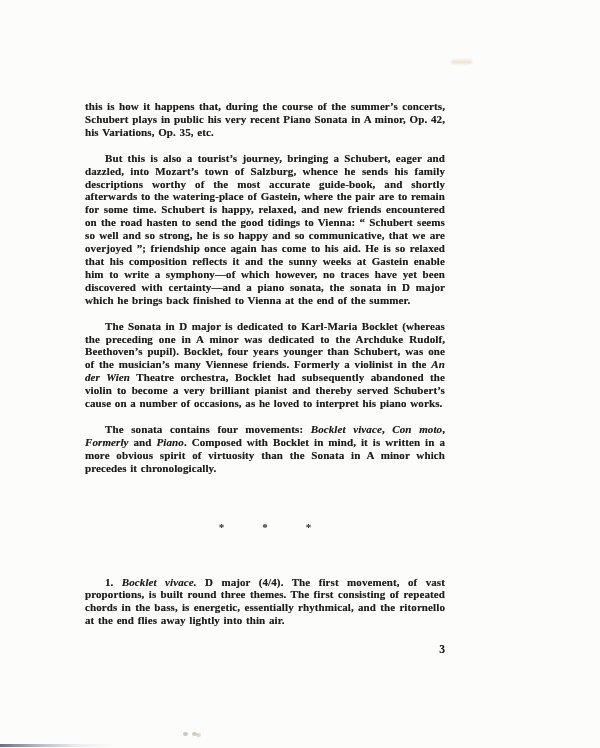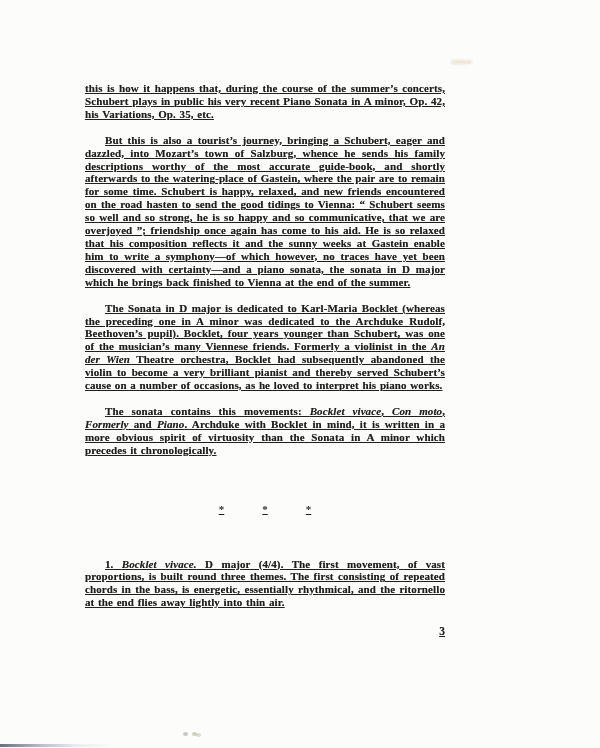--- a/index.html
+++ b/index.html
@@ -8,23 +8,22 @@
     width: 600px;
     height: 748px;
     background: #fcfcfb;
     overflow: hidden;
     font-family: "Liberation Serif", "DejaVu Serif", serif;
     color: #1f1f1f;
   }
   .text-block {
     position: absolute;
     left: 85px;
-    top: 82px;
+    top: 100px;
     width: 360px;
-    text-decoration: underline;
   }
   .para {
     margin: 0 0 7.5px 0;
     font-size: 11px;
     line-height: 12.9px;
     font-weight: 700;
     text-align: justify;
     letter-spacing: 0.1px;
     word-spacing: 0.8px;
     text-shadow: 0 0 0.5px rgba(25,25,25,0.55);
@@ -90,21 +89,21 @@
 <div class="screen">
 
   <div class="text-block">
 
     <p class="para"><span>this is how it happens that, during the course of the summer’s concerts, Schubert plays in public his very recent Piano Sonata in A minor, Op. 42, his Variations, Op. 35, etc.</span></p>
 
     <p class="para indent"><span>But this is also a tourist’s journey, bringing a Schubert, eager and dazzled, into Mozart’s town of Salzburg, whence he sends his family descriptions worthy of the most accurate guide-book, and shortly afterwards to the watering-place of Gastein, where the pair are to remain for some time. Schubert is happy, relaxed, and new friends encountered on the road hasten to send the good tidings to Vienna: “ Schubert seems so well and so strong, he is so happy and so communicative, that we are overjoyed ”; friendship once again has come to his aid. He is so relaxed that his composition reflects it and the sunny weeks at Gastein enable him to write a symphony—of which however, no traces have yet been discovered with certainty—and a piano sonata, the sonata in D major which he brings back finished to Vienna at the end of the summer.</span></p>
 
     <p class="para indent"><span>The Sonata in D major is dedicated to Karl-Maria Bocklet (whereas the preceding one in A minor was dedicated to the Archduke Rudolf, Beethoven’s pupil). Bocklet, four years younger than Schubert, was one of the musician’s many Viennese friends. Formerly a violinist in the </span><em>An der Wien</em><span> Theatre orchestra, Bocklet had subsequently abandoned the violin to become a very brilliant pianist and thereby served Schubert’s cause on a number of occasions, as he loved to interpret his piano works.</span></p>
 
-    <p class="para indent"><span>The sonata contains this movements: </span><em>Bocklet vivace</em><span>, </span><em>Con moto</em><span>, </span><em>Formerly</em><span> and </span><em>Piano</em><span>. Archduke with Bocklet in mind, it is written in a more obvious spirit of virtuosity than the Sonata in A minor which precedes it chronologically.</span></p>
+    <p class="para indent"><span>The sonata contains four movements: </span><em>Bocklet vivace</em><span>, </span><em>Con moto</em><span>, </span><em>Formerly</em><span> and </span><em>Piano</em><span>. Composed with Bocklet in mind, it is written in a more obvious spirit of virtuosity than the Sonata in A minor which precedes it chronologically.</span></p>
 
     <div class="separator">
       <span>*</span>
       <span>*</span>
       <span>*</span>
     </div>
 
     <p class="para indent"><span>1. </span><em>Bocklet vivace.</em><span> D major (4/4). The first movement, of vast proportions, is built round three themes. The first consisting of repeated chords in the bass, is energetic, essentially rhythmical, and the ritornello at the end flies away lightly into thin air.</span></p>
 
     <div class="page-number">3</div>

